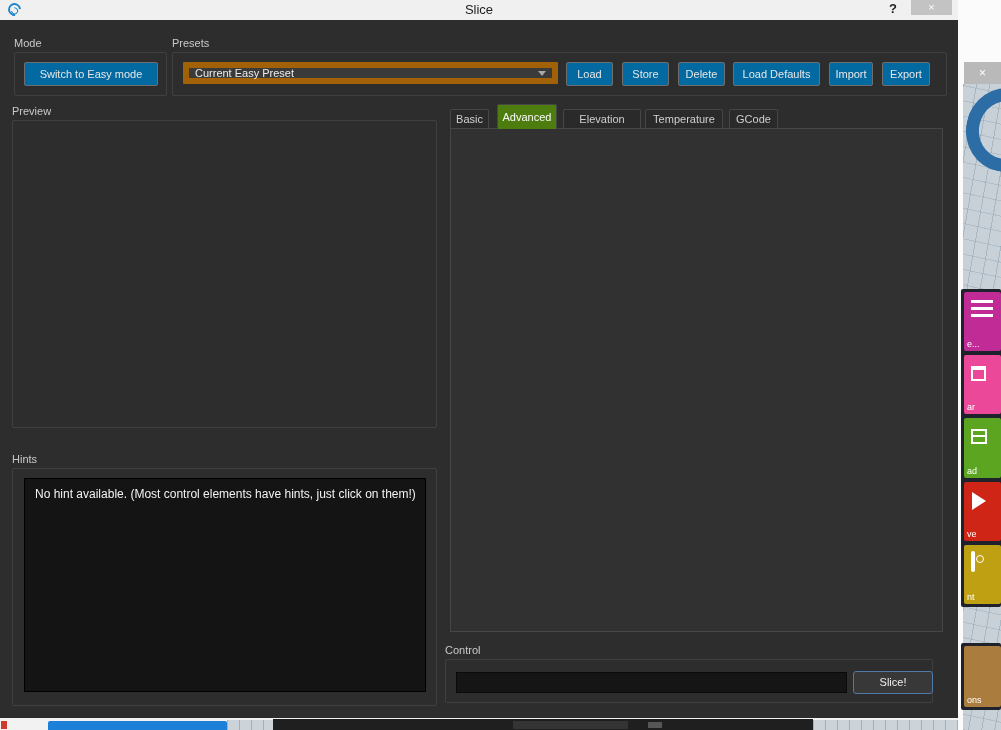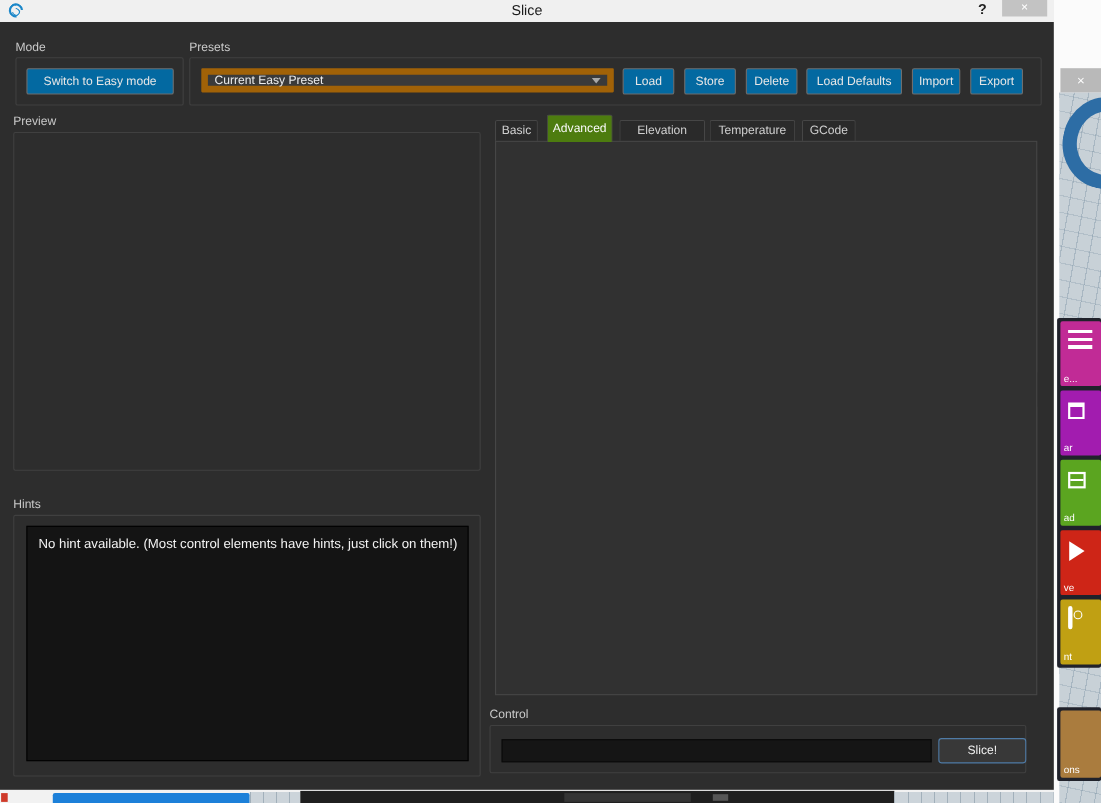--- a/index.html
+++ b/index.html
@@ -105,21 +105,21 @@
     <div class="bg-viewport">
       <div class="c-arc"></div>
     </div>
     <div class="bg-close">×</div>
 
     <div class="rtool-group" style="top:289px;height:318px;">
       <div class="rtool" style="background:#c12b96;">
         <span class="ricon i-lines"></span>
         <span class="rlabel">e...</span>
       </div>
-      <div class="rtool" style="background:#a21caf;">
+      <div class="rtool" style="background:#ec4899;">
         <span class="ricon i-trash"></span>
         <span class="rlabel">ar</span>
       </div>
       <div class="rtool" style="background:#5ba520;">
         <span class="ricon i-box"></span>
         <span class="rlabel">ad</span>
       </div>
       <div class="rtool" style="background:#ce2517;">
         <span class="ricon i-play" style="left:2px;"></span>
         <span class="rlabel">ve</span>

